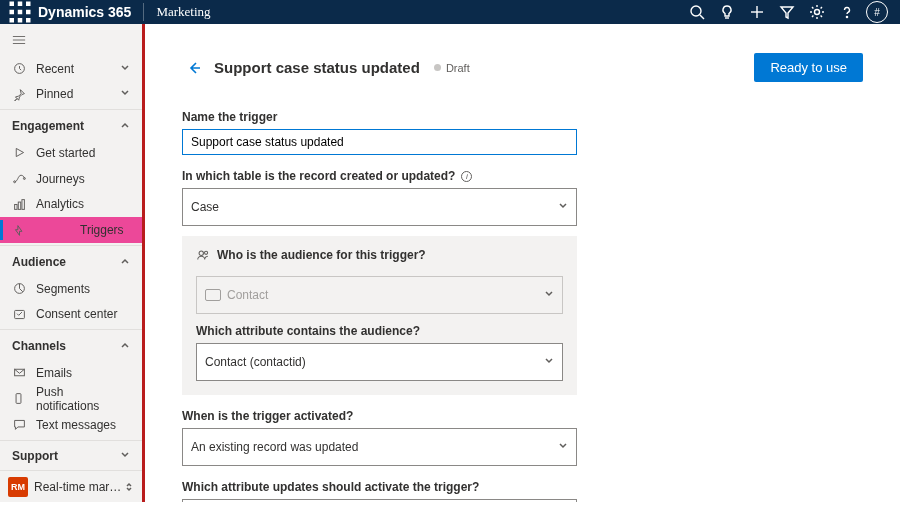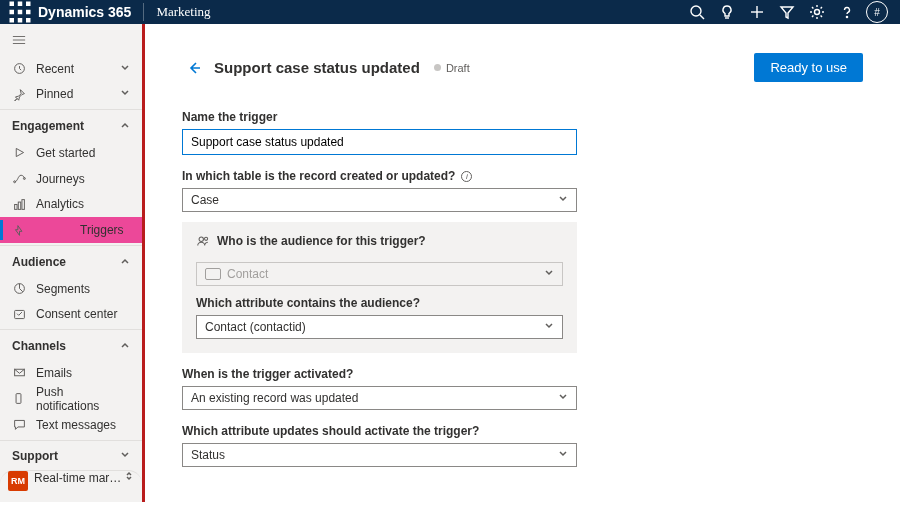--- a/index.html
+++ b/index.html
@@ -26,40 +26,40 @@
 .nav-item .nav-icon { width: 14px; margin-right: 10px; display: flex; align-items: center; justify-content: center; }
 .nav-item .nav-icon svg { width: 13px; height: 13px; stroke: #605e5c; fill: none; stroke-width: 1.2; }
 .nav-item .chev { margin-left: auto; }
 .nav-item .chev svg { width: 10px; height: 10px; stroke: #605e5c; fill: none; stroke-width: 1.5; }
 .nav-section { height: 28px; display: flex; align-items: center; padding: 0 12px; font-weight: 600; font-size: 12px; color: #323130; cursor: pointer; }
 .nav-section .chev { margin-left: auto; }
 .nav-section .chev svg { width: 10px; height: 10px; stroke: #605e5c; fill: none; stroke-width: 1.5; }
 .nav-item.active { background: #ec4899; gap: 44px; }
 .nav-item.active::before { content: ""; position: absolute; left: 0; top: 3px; bottom: 3px; width: 3px; background: #0078d4; }
 .nav-sep { height: 1px; background: #e1dfdd; margin: 2px 0; }
-.sidebar-footer { margin-top: auto; height: 32px; border-top: 1px solid #e1dfdd; display: flex; padding: 0 8px; font-size: 12px; cursor: pointer; border-radius: 14px; }
+.sidebar-footer { margin-top: auto; height: 32px; border-top: 1px solid #e1dfdd; display: flex; align-items: center; padding: 0 8px; font-size: 12px; cursor: pointer; }
 .sidebar-footer .badge { width: 20px; height: 20px; background: #d83b01; color: #fff; font-size: 9px; font-weight: 600; display: flex; align-items: center; justify-content: center; border-radius: 2px; margin-right: 6px; }
 .sidebar-footer .label { white-space: nowrap; overflow: hidden; text-overflow: ellipsis; flex: 1; }
 .sidebar-footer svg { width: 10px; height: 10px; stroke: #605e5c; fill: none; stroke-width: 1.5; margin-left: 2px; }
 
 
 .main { flex: 1; padding: 17px; overflow: auto; }
 .page-header { display: flex; align-items: center; padding: 12px 20px 14px 20px; }
 .back-btn { width: 24px; height: 24px; display: flex; align-items: center; justify-content: center; cursor: pointer; margin-right: 8px; }
 .back-btn svg { width: 16px; height: 16px; stroke: #0078d4; fill: none; stroke-width: 1.6; }
 .page-title { font-size: 15px; font-weight: 600; color: #323130; }
 .status-pill { margin-left: 14px; font-size: 11px; color: #605e5c; display: flex; align-items: center; }
 .status-pill::before { content: ""; width: 7px; height: 7px; border-radius: 50%; background: #c8c6c4; margin-right: 5px; }
 .primary-btn { margin-left: auto; background: #0078d4; color: #fff; border: none; padding: 7px 16px; font-size: 13px; border-radius: 2px; cursor: pointer; }
 
 .form { padding: 0 20px 20px 20px; max-width: 580px; }
 .field-label { font-size: 12px; font-weight: 600; color: #323130; margin-bottom: 5px; margin-top: 14px; display: flex; align-items: center; }
 .field-label .info { margin-left: 6px; width: 11px; height: 11px; border: 1px solid #605e5c; border-radius: 50%; display:inline-flex; align-items:center; justify-content:center; font-size:8px; color:#605e5c; font-weight:normal; font-style: italic; }
 .text-input { width: 395px; height: 26px; border: 1px solid #0078d4; padding: 0 8px; font-size: 12px; outline: none; }
-.select { width: 395px; height: 24px; border: 1px solid #8a8886; padding: 0 8px; font-size: 12px; display: flex; align-items: center; background: #fff; cursor: pointer; position: relative; }
+.select { width: 395px; height: 38px; border: 1px solid #8a8886; padding: 0 8px; font-size: 12px; display: flex; align-items: center; background: #fff; cursor: pointer; position: relative; }
 .select .sel-chev { margin-left: auto; }
 .select .sel-chev svg { width: 10px; height: 10px; stroke: #605e5c; fill: none; stroke-width: 1.5; }
 .select.disabled { background: transparent; border-color: #c8c6c4; color: #a19f9d; cursor: default; }
 .select.readonly-icon::before { content: ""; width: 14px; height: 10px; border: 1px solid #a19f9d; border-radius: 2px; margin-right: 6px; }
 
 .nested-box { background: #f3f2f1; padding: 12px 14px 14px 14px; margin-top: 10px; width: 395px; }
 .nested-box .nested-label { font-size: 12px; font-weight: 600; display: flex; align-items: center; margin-bottom: 14px; }
 .nested-box .nested-label svg { width: 14px; height: 14px; stroke: #605e5c; fill: none; stroke-width: 1.2; margin-right: 7px; }
 .nested-box .select { width: 100%; }
 .nested-box .sub-label { font-size: 12px; font-weight: 600; margin-top: 10px; margin-bottom: 5px; }

